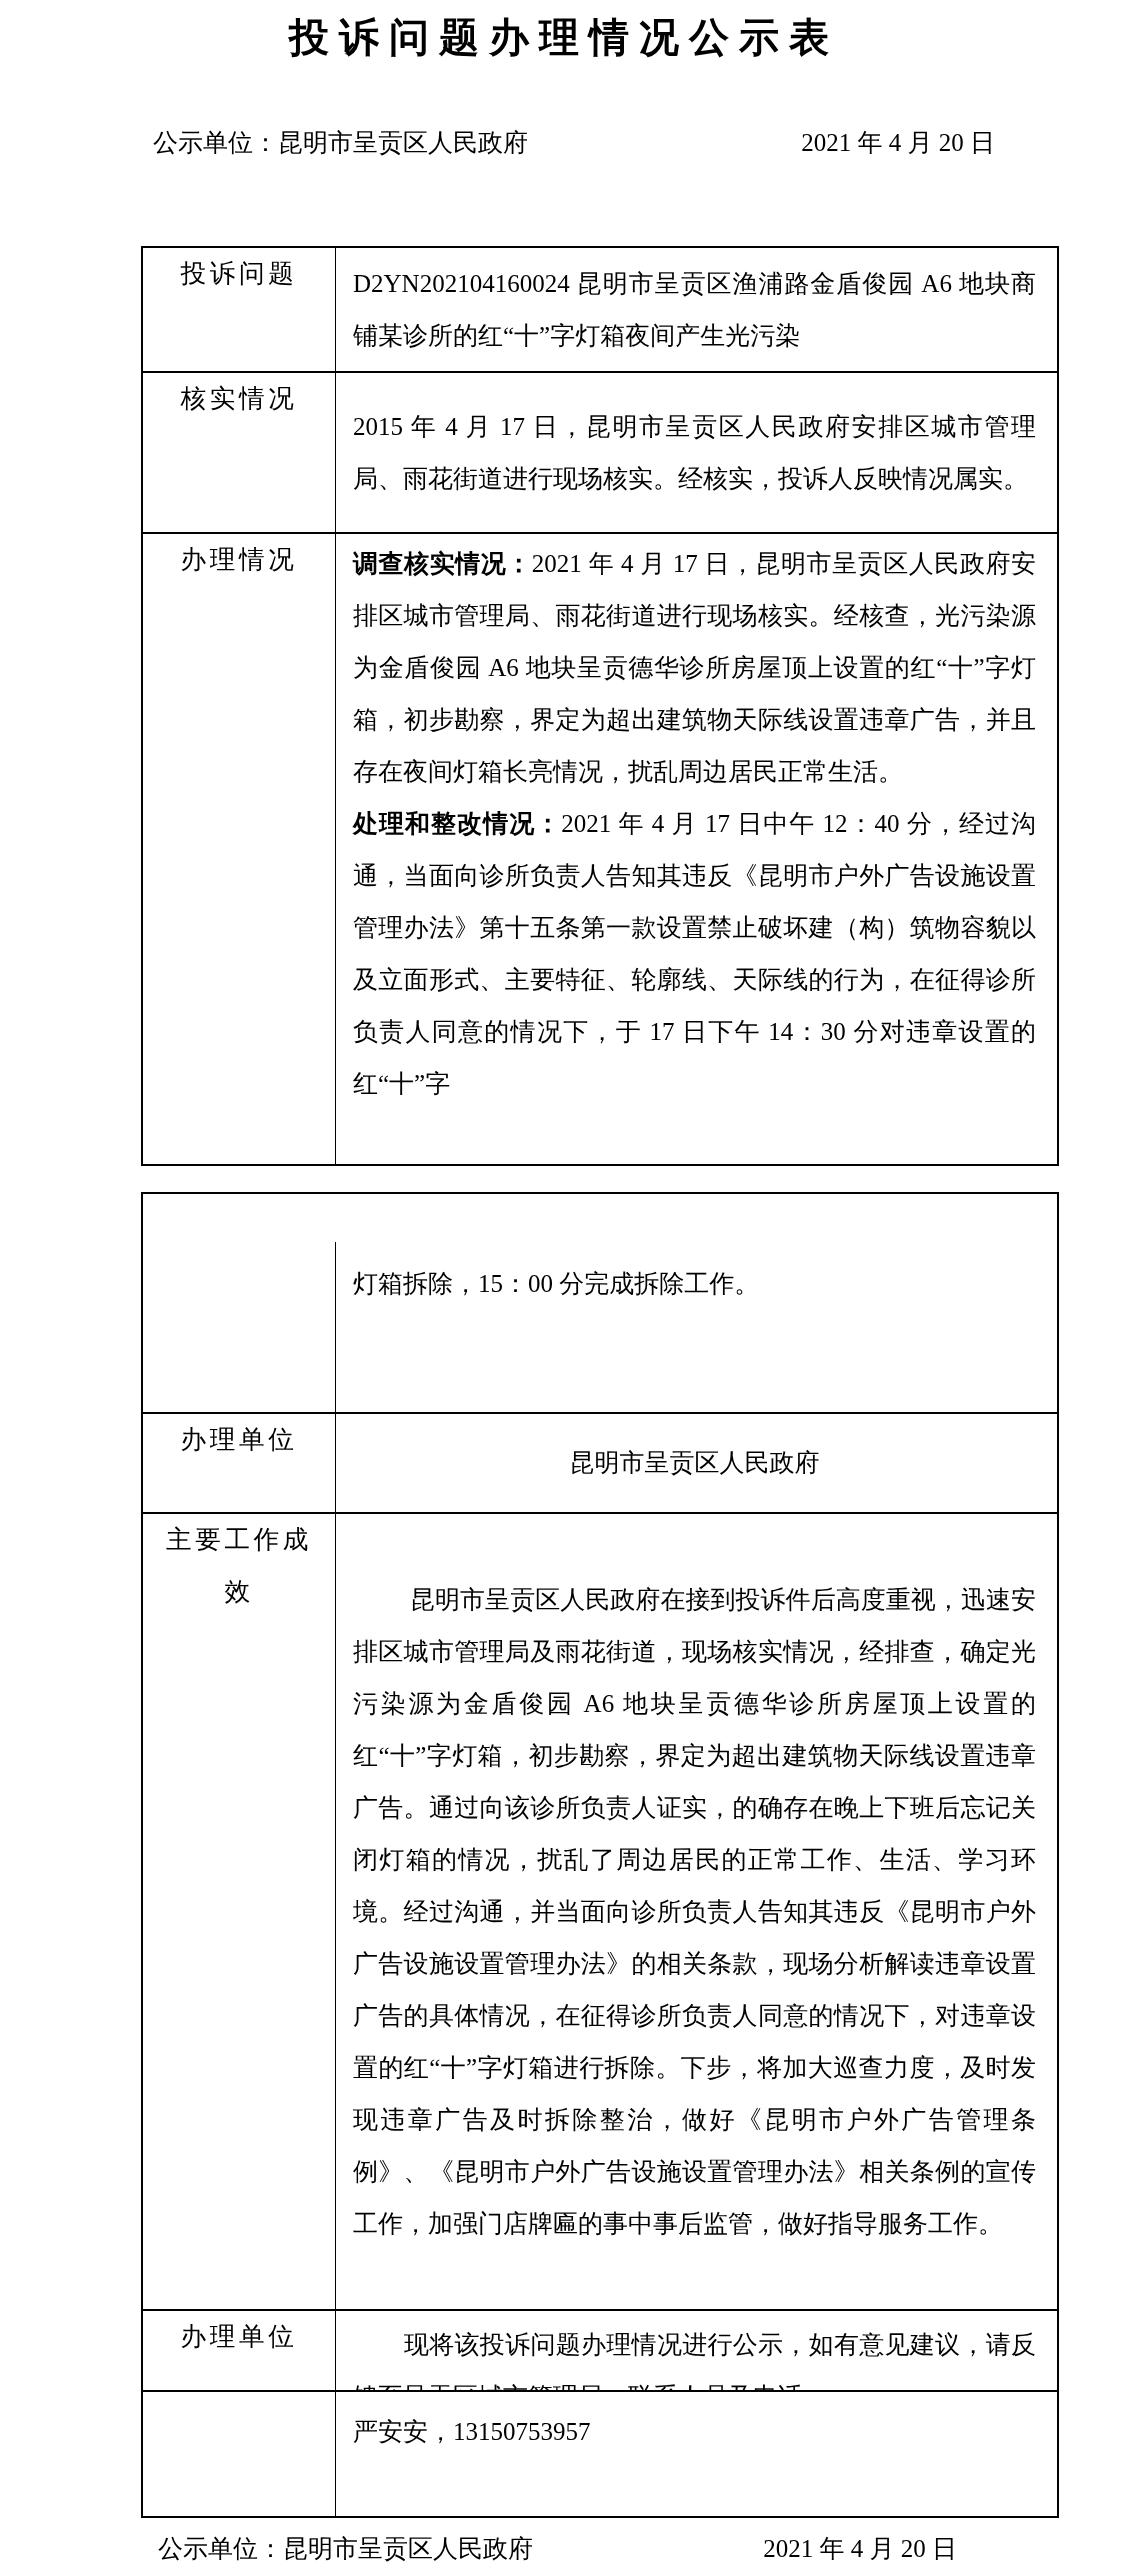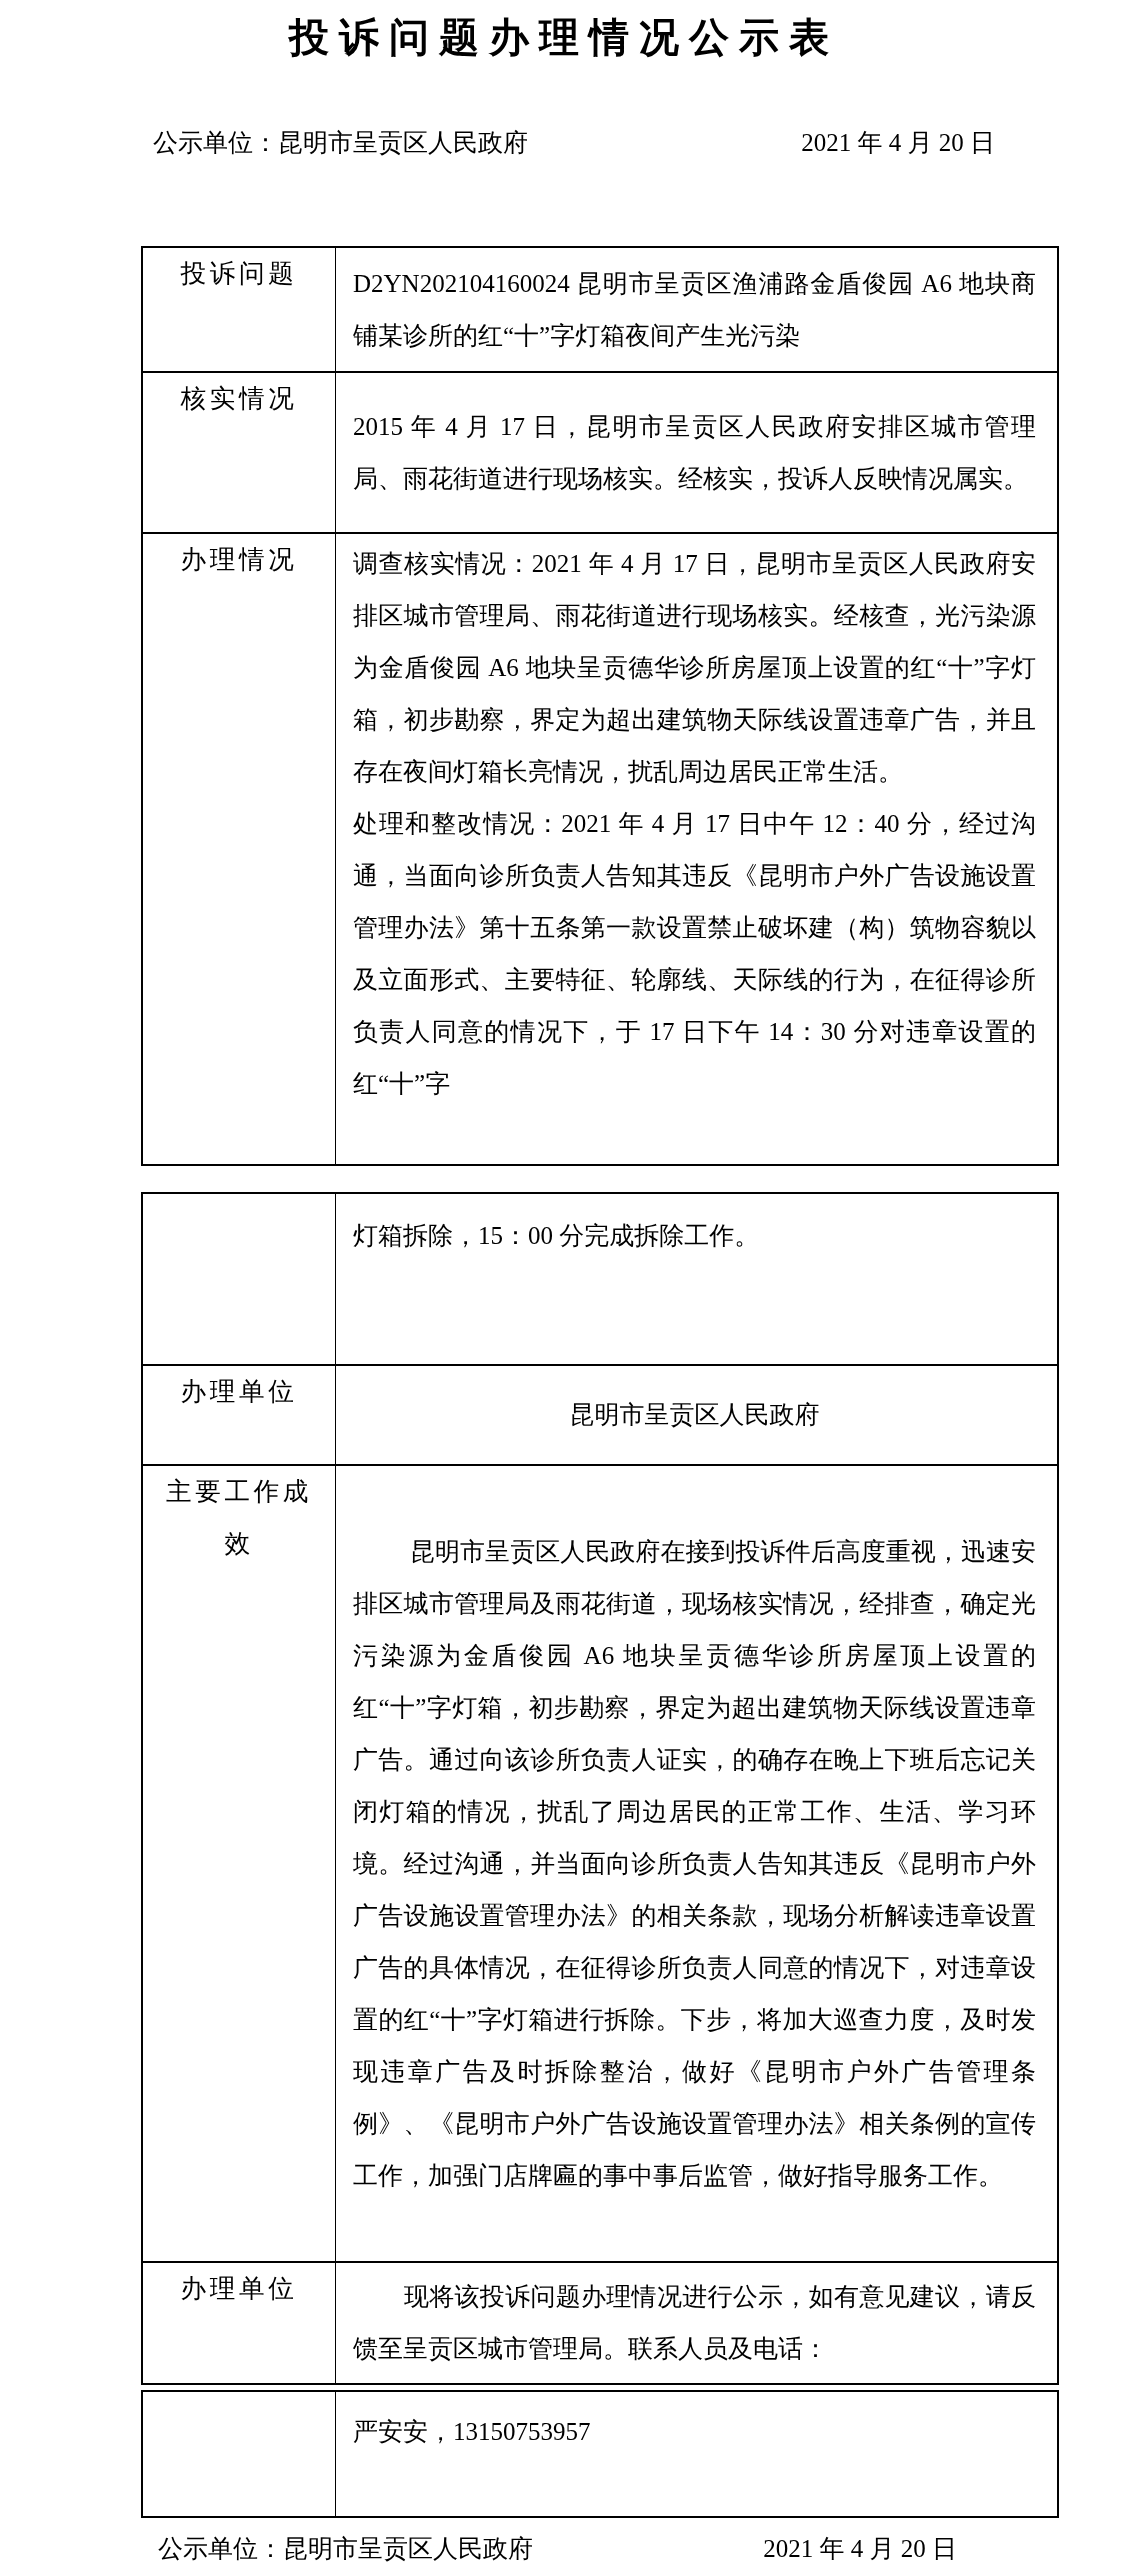--- a/index.html
+++ b/index.html
@@ -38,29 +38,29 @@
     padding:0 21px 0 17px;
   }
   .vcenter{display:flex;align-items:center;}
   .hcenter{justify-content:center;text-align:center;}
   .cell-content p{margin:0;}
   .indent2 p{text-indent:57px;}
   .t1r1{height:123px;}
   .t1r2{height:161px;}
   .t1r3{height:632px;}
   .t1r3 .cell-content{padding-top:4.3px;}
-  .t2r1{height:170px;}
+  .t2r1{height:170px;margin-top:48px;}
   .t2r1 .cell-content{padding-top:15.6px;}
   .t2r2{height:100px;}
   .t2r3{height:797px;}
   .t2r4{height:122px;}
   .t2r4 .cell-content p{text-indent:51px;}
   .t3r1{height:124px;}
   .t3r1 .cell-content{padding-top:14px;}
-  b{font-weight:normal;}
+  b{font-weight:bold;}
 </style>
 </head>
 <body>
 
 <div class="doc-title">投诉问题办理情况公示表</div>
 
 <div class="meta-line header">
   <span>公示单位：昆明市呈贡区人民政府</span>
   <span>2021 年 4 月 20 日</span>
 </div>

